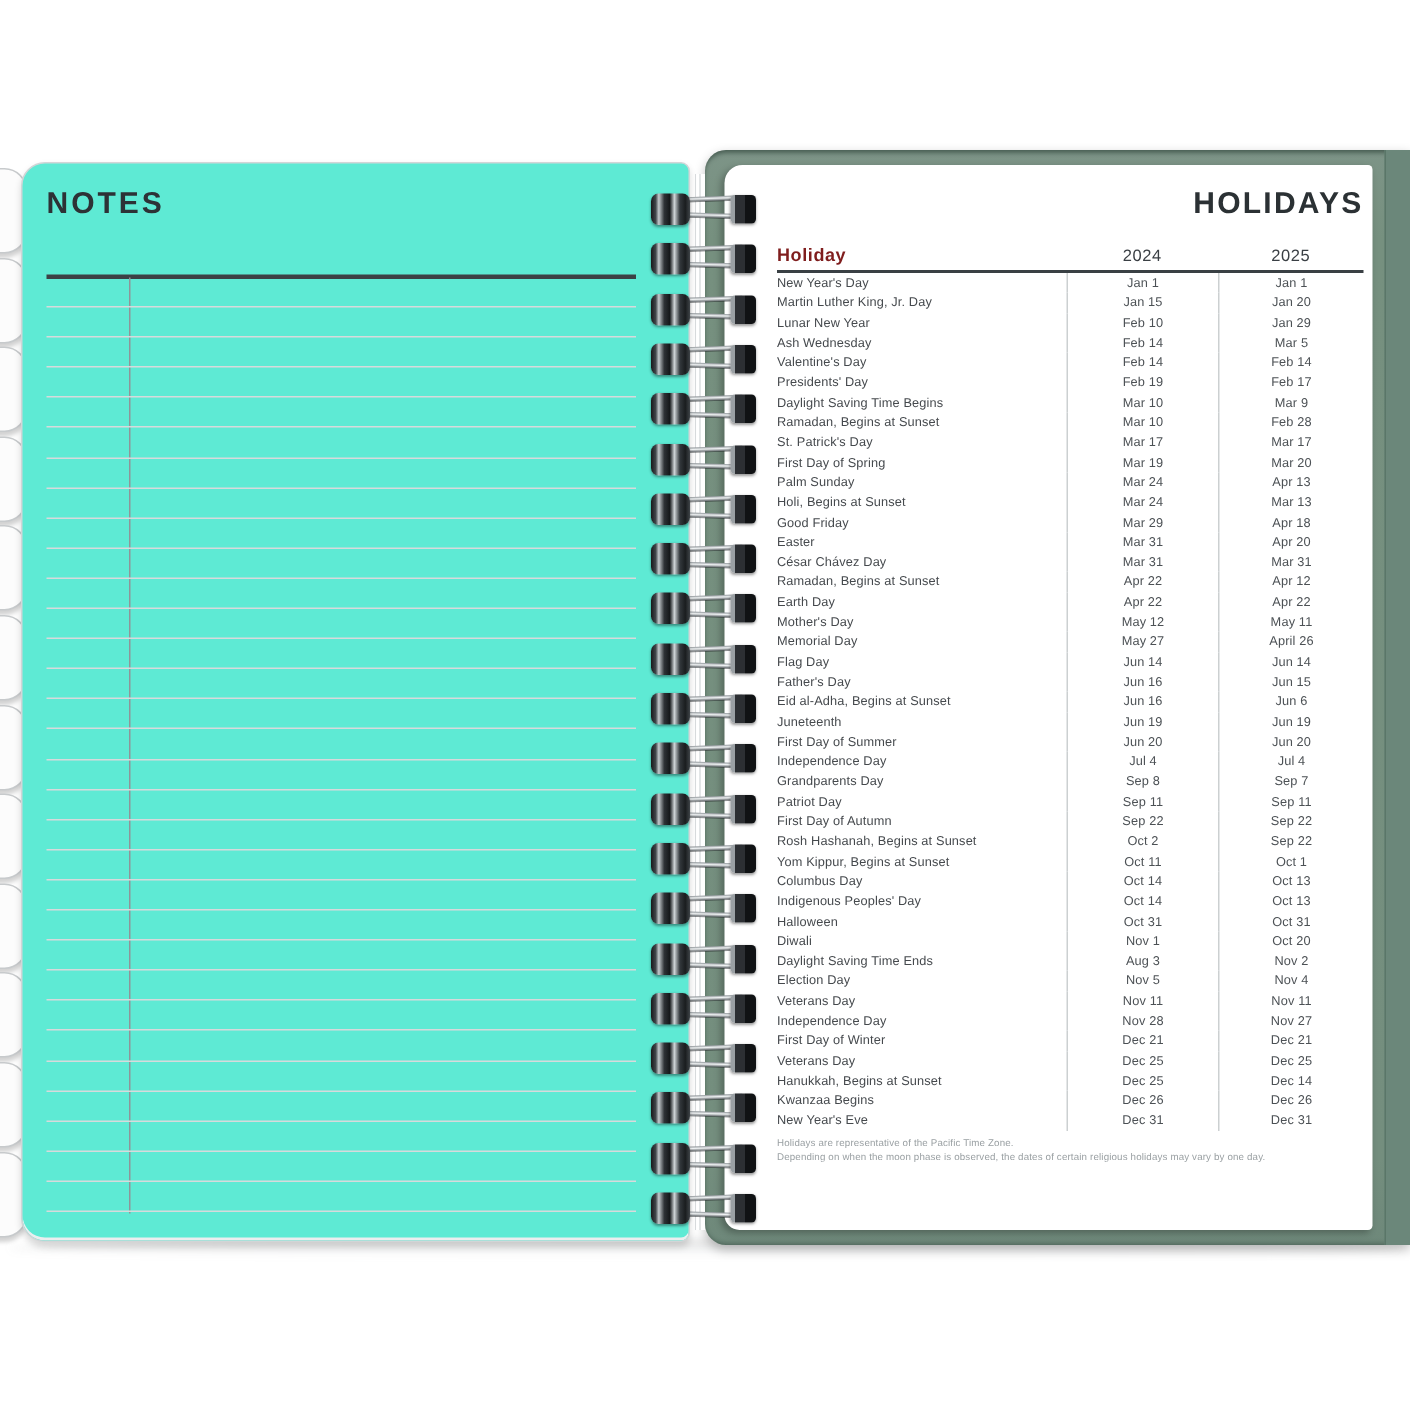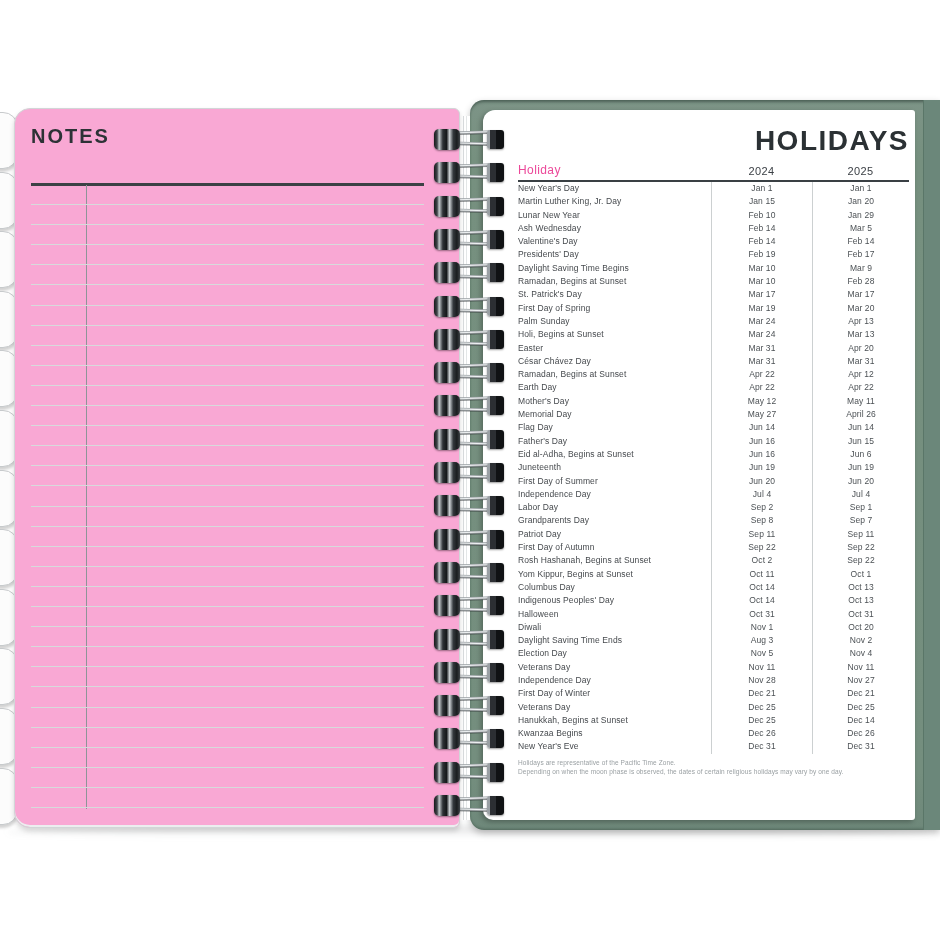--- a/index.html
+++ b/index.html
@@ -16,37 +16,37 @@
     background:linear-gradient(180deg,#7d9487 0%, #76907f 8%, #748e7e 92%, #6e887a 100%);
     border-radius:14px 0 0 14px; z-index:1;
     box-shadow: inset 0 3px 3px -1px rgba(35,55,45,.55), inset 0 -2px 3px -1px rgba(35,55,45,.4), 0 3px 7px rgba(0,0,0,.25); }
   .cover-edge { position:absolute; right:0; top:0; width:17px; height:100%;
     background:#6b877a; border-left:1px solid #5a7668; }
 
   
   .right-page { position:absolute; left:483px; top:110px; width:432px; height:710px;
     background:#ffffff; border-radius:12px 3px 3px 10px; z-index:2;
     box-shadow: -2px 2px 5px rgba(0,0,0,.28); }
-  .holidays-title { position:absolute; top:15px; right:6px; font-size:28px; font-weight:600;
+  .holidays-title { position:absolute; top:15px; right:6px; font-size:20px; font-weight:600;
     letter-spacing:1.5px; color:#2b3134; }
   .htable { position:absolute; left:35px; top:52px; width:391px; }
   .thead { display:grid; grid-template-columns:193px 101px 97px; height:20px;
     border-bottom:2.5px solid #3a4044; align-items:end; padding-bottom:3px; }
-  .thead .h0 { font-size:12px; color:#ec4899; letter-spacing:.4px; }
+  .thead .h0 { font-size:12px; color:#7f1d1d; letter-spacing:.4px;font-weight:bold; }
   .thead .h1, .thead .h2 { font-size:11px; color:#3a3f44; text-align:center; letter-spacing:.4px; }
   .tbody .trow { display:grid; grid-template-columns:193px 101px 97px; height:13.3px; }
   .tcell { font-size:8.5px; line-height:13.3px; color:#45494d; white-space:nowrap;
     overflow:hidden; letter-spacing:.1px; }
   .tcell.c1, .tcell.c2 { text-align:center; border-left:1px solid #ccd0d1; color:#4c5155; }
   .footnotes { margin-top:5px; }
   .footnote { font-size:6.5px; line-height:8.8px; color:#9aa0a3; letter-spacing:.1px; }
 
   
   .left-page { position:absolute; left:14px; top:108px; width:446px; height:720px;
-    background:#f9a8d4; border:1px solid #d2d5d7; border-radius:16px 6px 6px 16px; z-index:2;
+    background:#5eead4; border:1px solid #d2d5d7; border-radius:16px 6px 6px 16px; z-index:2;
     box-shadow: 0 3px 5px rgba(0,0,0,.15), inset 0 -2px 0 #eceeef; padding-left: 32px; }
   .notes-title { position:absolute; left:16px; top:16px; font-size:20px; font-weight:600;
     letter-spacing:2px; color:#2d3236; }
   .notes-rule { position:absolute; left:16px; top:74px; width:393px; height:2.5px; background:#3c4145; }
   .margin-line { position:absolute; left:71px; top:76px; width:1px; height:624px; background:#8f9498; }
   .ruled-line { position:absolute; left:16px; width:393px; height:1px; background:#d7dadb; }
 
   
   .stack-lines { position:absolute; left:461px; top:116px; width:9px; height:704px; z-index:1;
     background:repeating-linear-gradient(90deg,#ffffff 0 2px,#d9dcde 2px 3px,#ffffff 3px 5px,#e3e6e7 5px 6px,#ffffff 6px 9px); }
@@ -197,20 +197,25 @@
           <div class="tcell c0">Palm Sunday</div>
           <div class="tcell c1">Mar 24</div>
           <div class="tcell c2">Apr 13</div>
         </div>
         <div class="trow">
           <div class="tcell c0">Holi, Begins at Sunset</div>
           <div class="tcell c1">Mar 24</div>
           <div class="tcell c2">Mar 13</div>
         </div>
         <div class="trow">
+          <div class="tcell c0">Good Friday</div>
+          <div class="tcell c1">Mar 29</div>
+          <div class="tcell c2">Apr 18</div>
+        </div>
+        <div class="trow">
           <div class="tcell c0">Easter</div>
           <div class="tcell c1">Mar 31</div>
           <div class="tcell c2">Apr 20</div>
         </div>
         <div class="trow">
           <div class="tcell c0">César Chávez Day</div>
           <div class="tcell c1">Mar 31</div>
           <div class="tcell c2">Mar 31</div>
         </div>
         <div class="trow">
@@ -255,25 +260,20 @@
         </div>
         <div class="trow">
           <div class="tcell c0">First Day of Summer</div>
           <div class="tcell c1">Jun 20</div>
           <div class="tcell c2">Jun 20</div>
         </div>
         <div class="trow">
           <div class="tcell c0">Independence Day</div>
           <div class="tcell c1">Jul 4</div>
           <div class="tcell c2">Jul 4</div>
-        </div>
-        <div class="trow">
-          <div class="tcell c0">Labor Day</div>
-          <div class="tcell c1">Sep 2</div>
-          <div class="tcell c2">Sep 1</div>
         </div>
         <div class="trow">
           <div class="tcell c0">Grandparents Day</div>
           <div class="tcell c1">Sep 8</div>
           <div class="tcell c2">Sep 7</div>
         </div>
         <div class="trow">
           <div class="tcell c0">Patriot Day</div>
           <div class="tcell c1">Sep 11</div>
           <div class="tcell c2">Sep 11</div>

